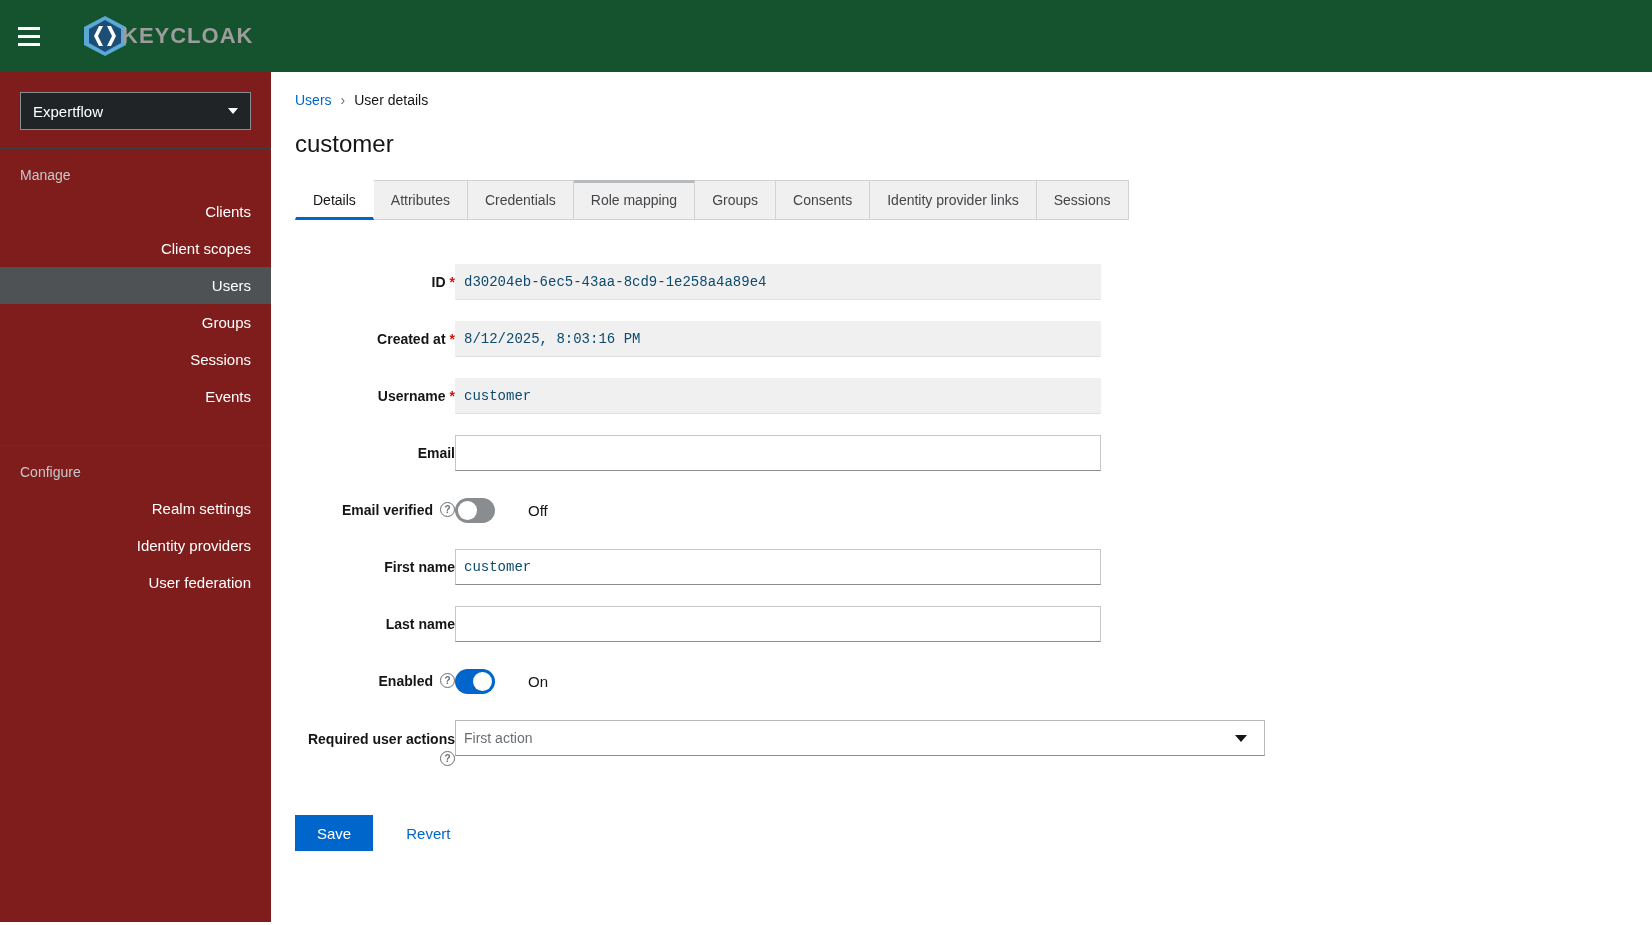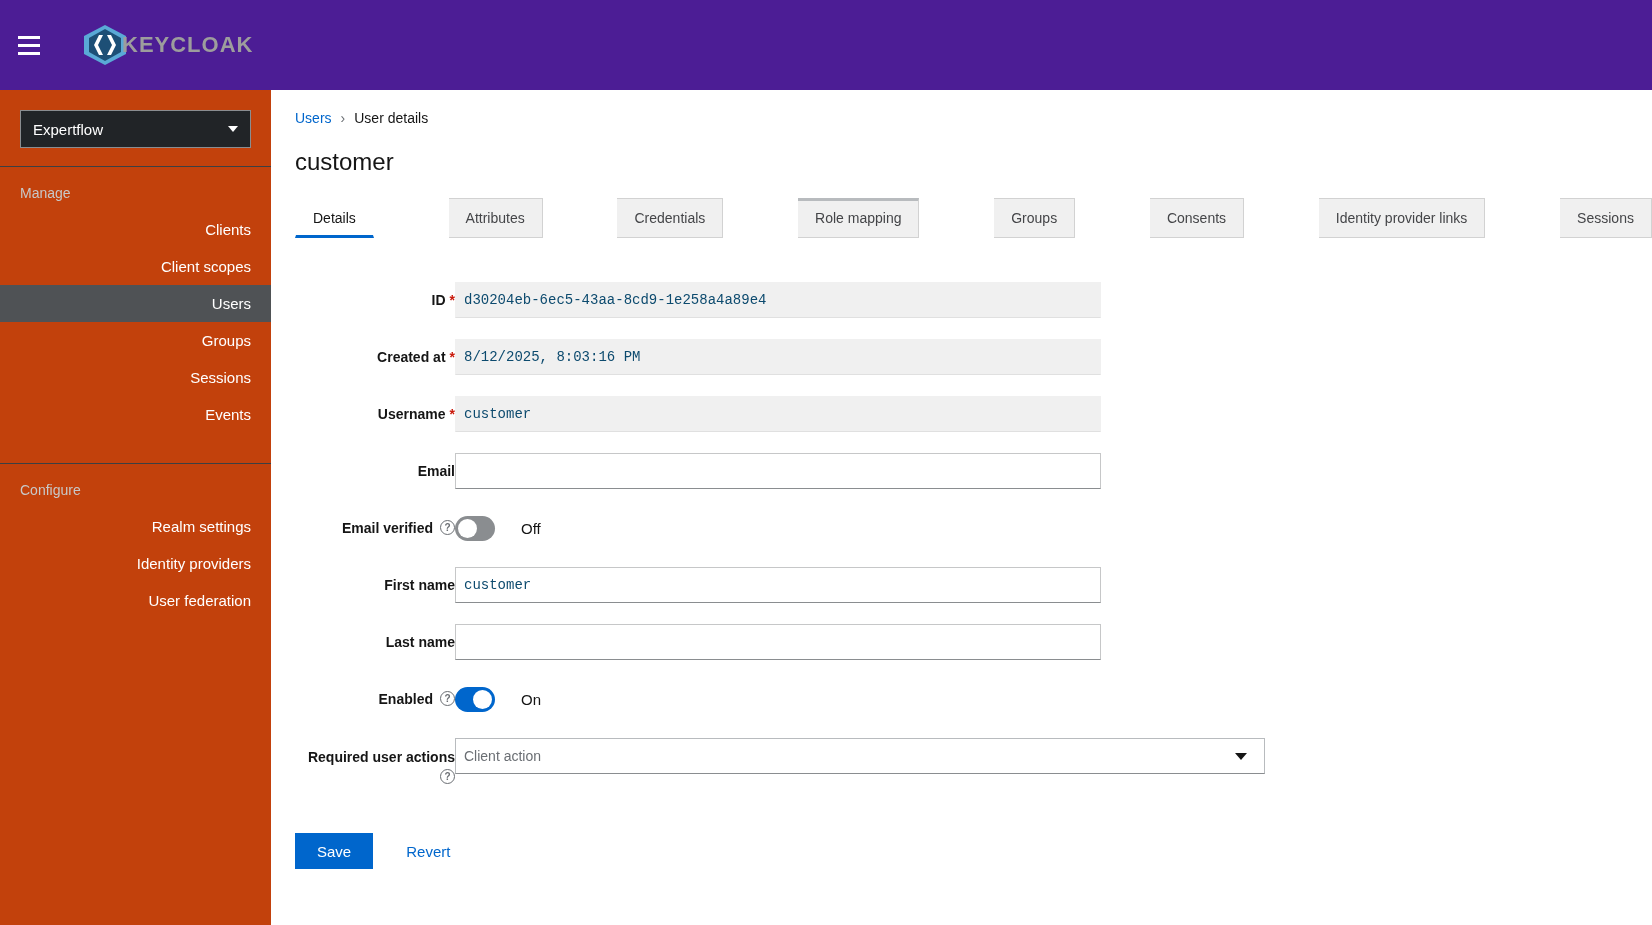--- a/index.html
+++ b/index.html
@@ -1,30 +1,30 @@
 <!DOCTYPE html>
 <html><head>
 <meta charset="utf-8">
 <style>
   * { margin:0; padding:0; box-sizing:border-box; }
   html,body { width:1652px; height:925px; font-family:"Liberation Sans", sans-serif; background:#fff; overflow:hidden; }
 
   
-  .topbar { height:90px; background:#4c1d95; display:flex; align-items:center; padding-left:18px; }
+  .topbar { height:72px; background:#14532d; display:flex; align-items:center; padding-left:18px; }
   .hamburger { width:40px; height:40px; background:transparent; border:none; cursor:pointer;
                display:flex; flex-direction:column; justify-content:center; gap:5px; }
   .hamburger span { display:block; width:22px; height:3px; background:#fff; }
   .brand { display:flex; align-items:center; margin-left:22px; }
   .brand-text { color:#9d9d9d; font-size:22px; font-weight:700; letter-spacing:1px; margin-left:-8px; }
 
   
   .layout { display:flex; height:850px; }
 
   
-  .sidebar { width:271px; flex-shrink:0; background:#c2410c; color:#fff; overflow:hidden; }
+  .sidebar { width:271px; flex-shrink:0; background:#7f1d1d; color:#fff; overflow:hidden; }
   .realm-area { padding:20px 20px 18px; border-bottom:1px solid #3c3f42; }
   .realm-selector { height:38px; border:1px solid #8a8d90; display:flex; align-items:center;
                     justify-content:space-between; padding:0 12px; cursor:pointer; background:#212427; }
   .realm-selector .realm-name { font-size:15px; color:#fff; }
   .caret { width:0; height:0; border-left:5px solid transparent; border-right:5px solid transparent;
            border-top:6px solid #fff; }
   .nav-section-title { color:#c8c8c8; font-size:14px; padding:18px 20px 10px; }
   .nav-item { padding:10px 20px; font-size:15px; color:#fff; cursor:pointer;text-align:right; }
   .nav-item.current { background:#4f5255; }
   .nav-section.configure { margin-top:30px; border-top:1px solid #3c3f42; }
@@ -34,21 +34,21 @@
 
   .breadcrumb { display:flex; align-items:center; font-size:14px; }
   .breadcrumb .bc-link { color:#0066cc; text-decoration:none; cursor:pointer; }
   .bc-sep { color:#6a6e73; padding:0 9px; }
   .bc-sep::after { content:"\203A"; }
   .bc-current { color:#151515; }
 
   .page-title { margin-top:22px; font-size:24px; font-weight:500; color:#151515; }
 
   
-  .tabs { display:flex; margin-top:22px;justify-content:space-between; }
+  .tabs { display:flex; margin-top:22px; }
   .tab { padding:11px 17px; font-size:14px; color:#444548; background:#f0f0f0;
          border:1px solid #d2d2d2; border-left:none; cursor:pointer; white-space:nowrap; }
   .tab:first-child { border-left:1px solid #d2d2d2; }
   .tab.active { background:#fff; border-color:#fff; border-bottom:3px solid #0066cc;
                 padding-bottom:9px; color:#151515; }
   .tab.hovered { border-top:3px solid #b8bbbe; padding-top:9px; }
 
   
   .form { margin-top:44px; }
   .form-row { display:flex; align-items:center; margin-bottom:21px; min-height:36px; }
@@ -65,21 +65,21 @@
   .text-input { width:646px; height:36px; border:1px solid #c6c7c8; border-bottom:1px solid #8a8d90;
                 padding:0 8px; font-size:14px; color:#0c4a6e; font-family:Liberation Mono, monospace;
                 background:#fff; }
   .text-input.readonly { background:#f0f0f0; border:1px solid #f0f0f0; border-bottom:1px solid #e0e0e0; }
 
   .toggle-wrap { display:flex; align-items:center; }
   .switch { width:40px; height:25px; border-radius:13px; background:#8a8d90; position:relative; cursor:pointer; border:none; }
   .switch .knob { position:absolute; top:3px; width:19px; height:19px; border-radius:50%; background:#fff; left:3px; }
   .switch.on { background:#0066cc; }
   .switch.on .knob { left:auto; right:3px; }
-  .toggle-state { margin-left:26px; font-size:15px; color:#151515; }
+  .toggle-state { margin-left:33px; font-size:15px; color:#151515; }
 
   .select { width:810px; height:36px; border:1px solid #b8bbbe; border-bottom:1px solid #8a8d90;
             display:flex; align-items:center; justify-content:space-between;
             padding:0 17px 0 8px; cursor:pointer; background:#fff; }
   .select .select-text { font-size:14px; color:#6a6e73; }
   .select .caret-dark { width:0; height:0; border-left:6px solid transparent; border-right:6px solid transparent;
                         border-top:7px solid #151515; }
 
   .actions { margin-top:46px; display:flex; align-items:center; gap:33px; }
   .btn-primary { background:#0066cc; color:#fff; border:none; height:36px; padding:0 22px;
@@ -224,21 +224,21 @@
             </button>
           <span class="toggle-state">On</span>
         </div>
       </div>
 
       <div class="form-row top-align">
         <div class="form-label">
           <span>Required user actions</span><span class="qicon"></span>
         </div>
         <div class="select">
-          <span class="select-text">Client action</span>
+          <span class="select-text">First action</span>
           <span class="caret-dark"></span>
         </div>
       </div>
 
       <div class="actions">
         <button type="button" class="btn-primary">Save</button>
         <button type="button" class="btn-link">Revert</button>
       </div>
 
     </form>

